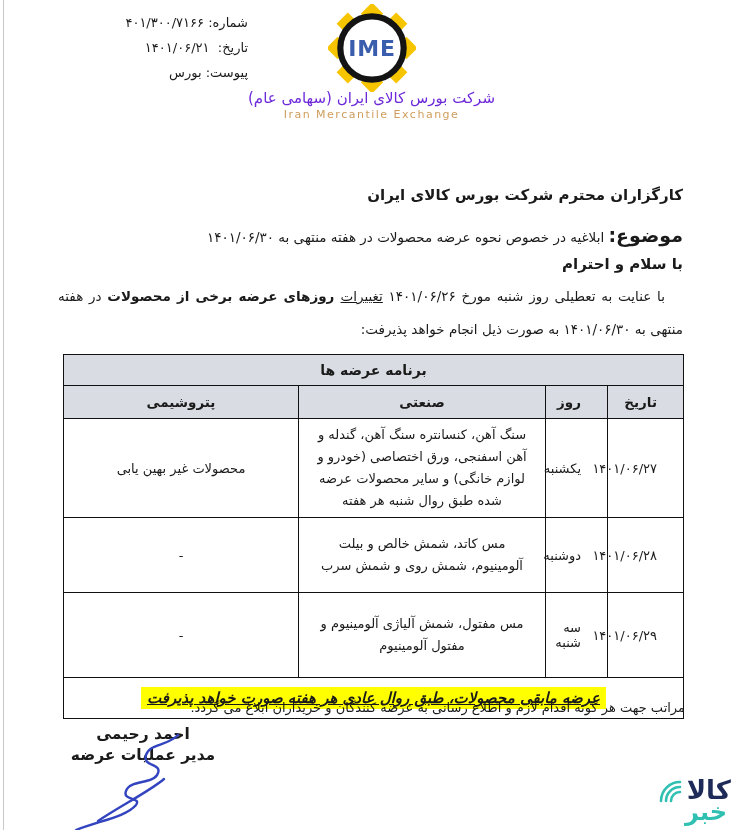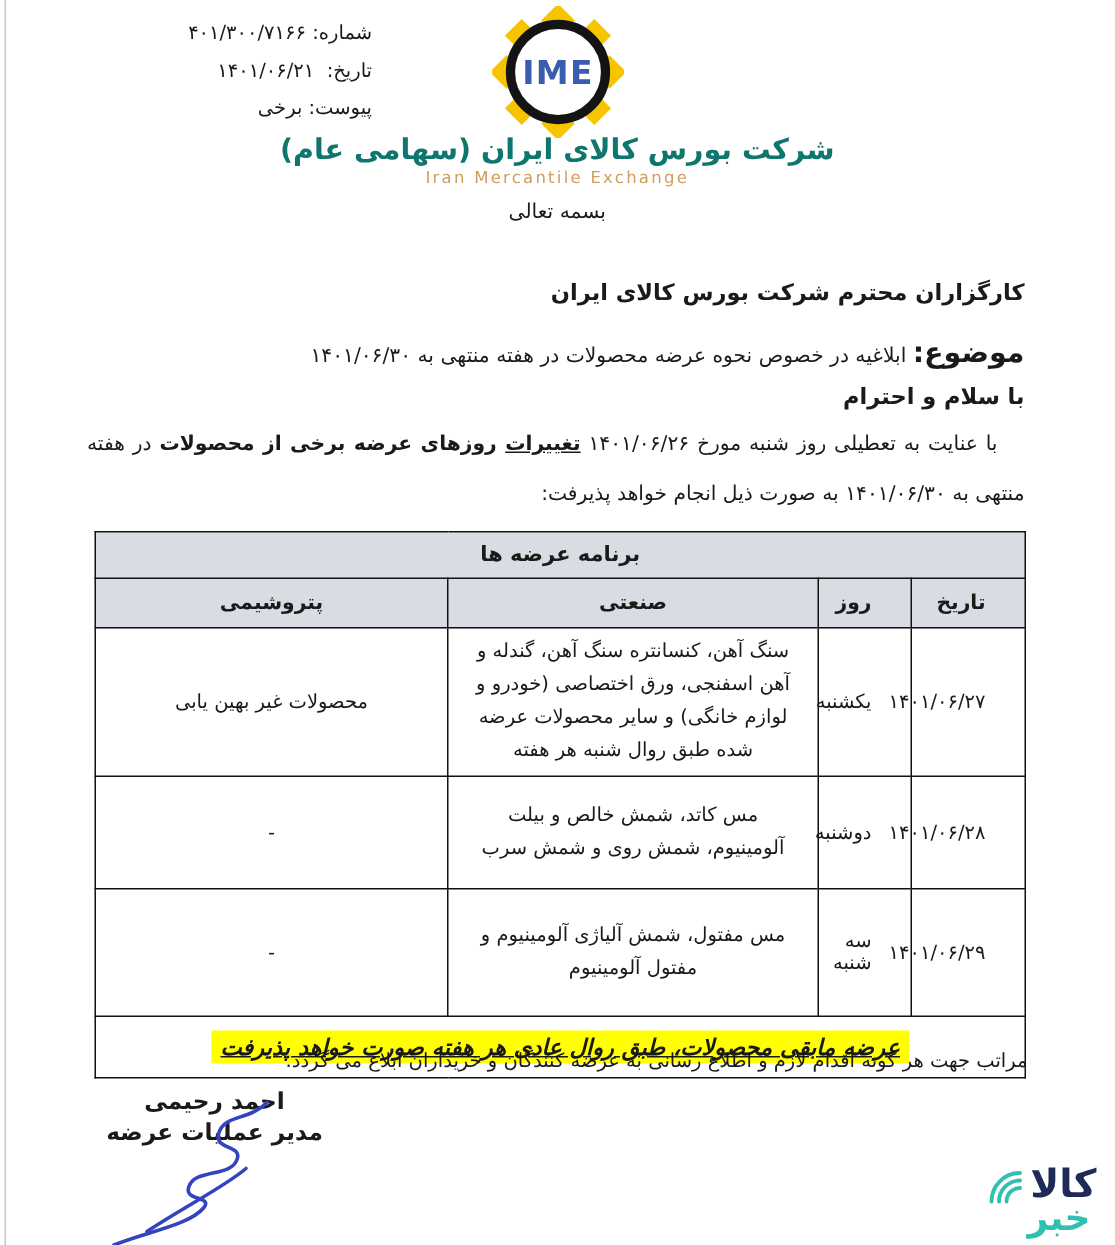--- a/index.html
+++ b/index.html
@@ -7,31 +7,31 @@
   #page{position:relative;width:743px;height:830px;background:#ffffff;overflow:hidden;direction:rtl;}
   .scan-edge{position:absolute;left:3px;top:0;bottom:0;width:1px;background:#c9c9c9;}
 
   
   .letterhead{position:absolute;top:10px;left:58px;width:190px;direction:rtl;text-align:right;font-size:13px;line-height:25px;}
   .letterhead .lh-line span{white-space:nowrap;}
 
   
   .logo-wrap{position:absolute;top:4px;left:0;right:0;text-align:center;}
   .logo-wrap svg{display:block;margin:0 auto;}
-  .company-fa{margin-top:-3px;font-size:19px;font-weight:bold;color:#0f766e;}
+  .company-fa{margin-top:-3px;font-size:15px;font-weight:normal;color:#6d28d9;}
   .company-en{font-size:11px;color:#cf9d5c;letter-spacing:1.5px;margin-top:1px;}
 
   .besmele{position:absolute;top:133px;left:0;right:0;text-align:center;font-size:13.5px;}
 
   .salutation{position:absolute;top:186px;right:60px;font-size:15px;font-weight:bold;}
   .subject{position:absolute;top:224px;right:60px;font-size:13.5px;}
   .subject b{font-size:19px;}
   .greeting{position:absolute;top:255px;right:60px;font-size:15px;font-weight:bold;}
   .paragraph{position:absolute;top:280px;right:60px;left:58px;font-size:13.5px;line-height:33px;text-align:justify;text-indent:18px;}
-  .paragraph .u{font-weight:bold;text-decoration:underline;}
+  .paragraph .u{font-weight:normal;text-decoration:underline;}
   .paragraph .b{font-weight:bold;margin-top:14px;}
 
   
   table.sched{position:absolute;top:354px;left:63px;width:620px;border-collapse:collapse;direction:rtl;table-layout:fixed;}
   table.sched td,table.sched th{border:1.6px solid #111;font-size:13px;text-align:center;vertical-align:middle;padding:3px 26px;}
   table.sched .caption-row th{background:#d9dde3;height:24px;font-size:14px;font-weight:bold;}
   table.sched .head-row th{background:#d9dde3;height:26px;font-size:13.5px;font-weight:bold;}
   table.sched .r1 td{height:74px;}
   table.sched .r2 td{height:64px;}
   table.sched .r3 td{height:74px;}
@@ -52,21 +52,21 @@
 </style>
 </head>
 <body>
 
 <div id="page">
   <div class="scan-edge"></div>
 
   <div class="letterhead">
     <div class="lh-line"><span>شماره:</span> <span>۴۰۱/۳۰۰/۷۱۶۶</span></div>
     <div class="lh-line"><span>تاریخ:</span>&nbsp; <span>۱۴۰۱/۰۶/۲۱</span></div>
-    <div class="lh-line"><span>پیوست:</span> <span>برخی</span></div>
+    <div class="lh-line"><span>پیوست:</span> <span>بورس</span></div>
   </div>
 
   <div class="logo-wrap">
     <svg width="88" height="88" viewBox="0 0 100 100">
       <g fill="#f6c500">
         <rect x="-9" y="-9" width="18" height="18" transform="translate(50,11) rotate(45)"></rect>
         <rect x="-9" y="-9" width="18" height="18" transform="translate(77.5,22.5) rotate(45)"></rect>
         <rect x="-9" y="-9" width="18" height="18" transform="translate(89,50) rotate(45)"></rect>
         <rect x="-9" y="-9" width="18" height="18" transform="translate(77.5,77.5) rotate(45)"></rect>
         <rect x="-9" y="-9" width="18" height="18" transform="translate(50,89) rotate(45)"></rect>
@@ -74,21 +74,20 @@
         <rect x="-9" y="-9" width="18" height="18" transform="translate(11,50) rotate(45)"></rect>
         <rect x="-9" y="-9" width="18" height="18" transform="translate(22.5,22.5) rotate(45)"></rect>
       </g>
       <circle cx="50" cy="50" r="36" fill="#ffffff" stroke="#141414" stroke-width="7"></circle>
       <text x="50" y="59" text-anchor="middle" font-size="25" font-weight="bold" fill="#3a5dae" font-family="DejaVu Sans, sans-serif" letter-spacing="1">IME</text>
     </svg>
     <div class="company-fa">شرکت بورس کالای ایران (سهامی عام)</div>
     <div class="company-en">Iran Mercantile Exchange</div>
   </div>
 
-  <div class="besmele">بسمه تعالی</div>
 
   <div class="salutation">کارگزاران محترم شرکت بورس کالای ایران</div>
 
   <div class="subject"><b>موضوع:</b><span> ابلاغیه در خصوص نحوه عرضه محصولات در هفته منتهی به ۱۴۰۱/۰۶/۳۰</span></div>
 
   <div class="greeting">با سلام و احترام</div>
 
   <div class="paragraph"><span>با عنایت به تعطیلی روز شنبه مورخ ۱۴۰۱/۰۶/۲۶ </span><span class="u">تغییرات</span><span class="b"> روزهای عرضه برخی از محصولات</span><span> در هفته منتهی به ۱۴۰۱/۰۶/۳۰ به صورت ذیل انجام خواهد پذیرفت:</span></div>
 
   <table class="sched">

